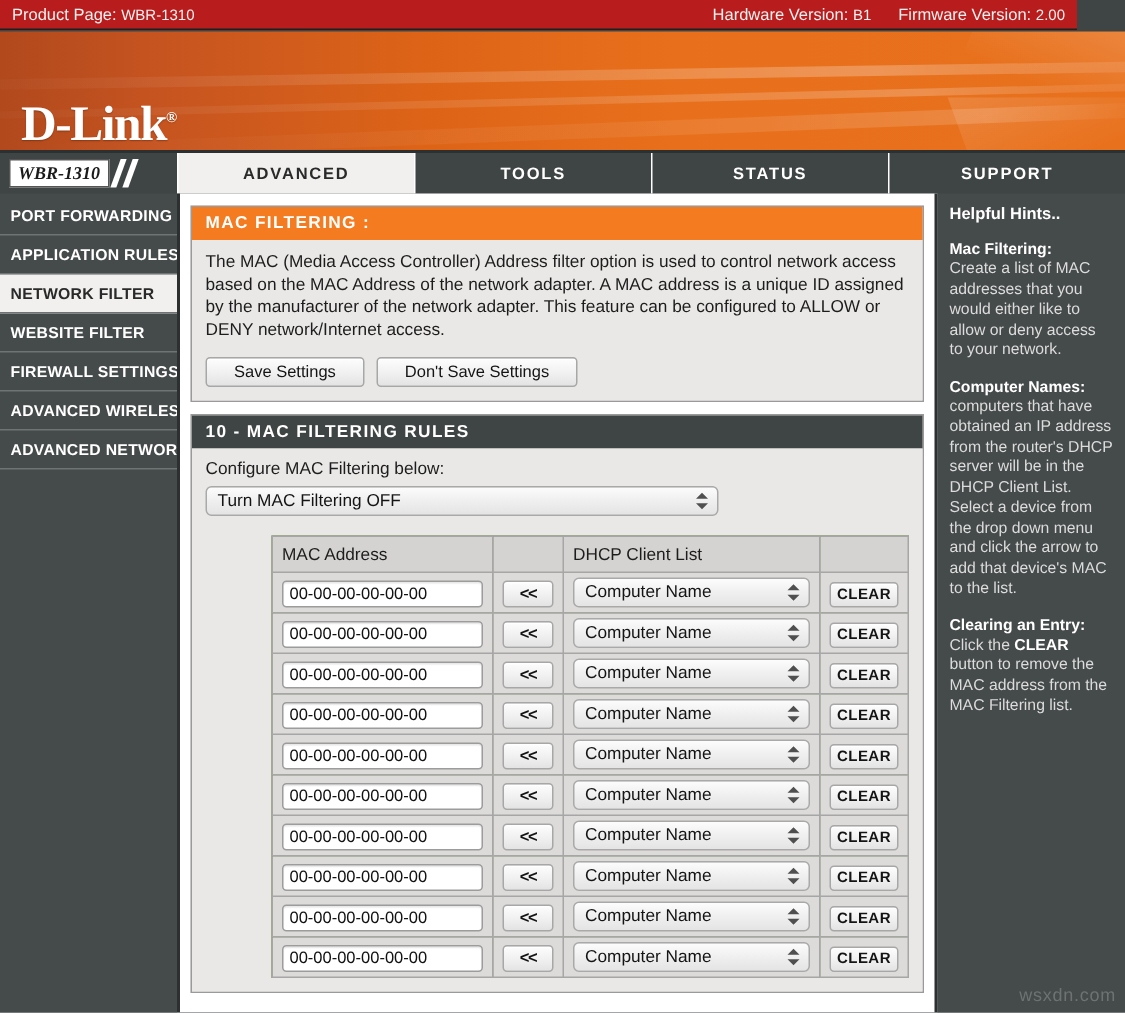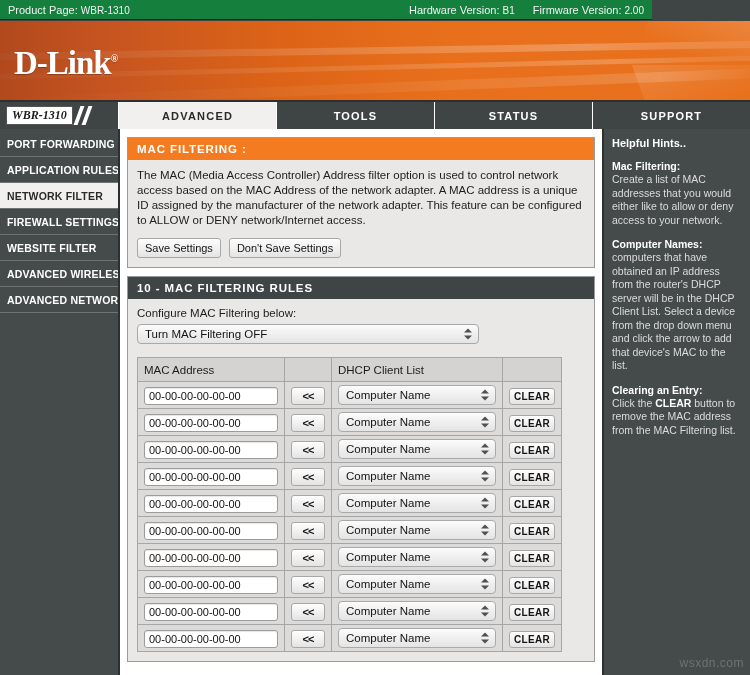--- a/index.html
+++ b/index.html
@@ -10,22 +10,22 @@
     -webkit-font-smoothing:antialiased;
   }
   .page{
     position:relative;width:750px;height:675px;
     background:#3f4444;
     box-sizing:border-box;
   }
 
   
   .topbar{
-    position:absolute;left:0;top:0;width:652px;height:20px;
-    background:#15803d;
+    position:absolute;left:0;top:0;width:718px;height:20px;
+    background:#b91c1c;
     border-bottom:1px solid #1d2020;
     color:#f2f2f2;
     font-size:11px;
     display:flex;align-items:center;
     box-sizing:border-box;
     gap:32px;
   }
   .topbar .left{padding-left:8px;white-space:nowrap;}
   .topbar .right{margin-left:auto;padding-right:8px;white-space:nowrap;display:flex;gap:18px;}
   .topbar .val{font-size:10px;}
@@ -57,21 +57,21 @@
     right:-10px;top:0px;width:120px;height:40px;
     background:linear-gradient(200deg,rgba(255,255,255,0.16),rgba(255,255,255,0.0) 70%);
     transform:skewX(-22deg);
   }
   .sw5{
     right:-20px;top:44px;width:130px;height:45px;
     background:linear-gradient(160deg,rgba(255,255,255,0.14),rgba(255,255,255,0.0) 72%);
     transform:skewX(20deg);
   }
   .logo{
-    position:absolute;left:14px;top:24px;
+    position:absolute;left:14px;top:44px;
     font-family:"Liberation Serif", serif;
     font-weight:bold;font-size:33px;letter-spacing:-1px;
     color:#ffffff;
     text-shadow:0 1px 1px rgba(0,0,0,0.28);
   }
   .logo .tm{font-size:10px;vertical-align:super;}
 
   
   .navbar{
     position:absolute;left:0;top:102px;width:750px;height:27px;
@@ -172,21 +172,21 @@
     font-size:11.5px;color:#1d1d1d;line-height:15px;
     margin:0 0 10px 0;
   }
   .btnrow{display:flex;gap:8px;}
   .btn{
     font-family:"Liberation Sans", sans-serif;
     font-size:11px;color:#141414;
     background:linear-gradient(180deg,#fdfdfd 0%,#f0f0f0 55%,#e3e3e3 100%);
     border:1px solid #a7a7a7;
     border-radius:3px;
-    padding:3px 7px;
+    padding:3px 18px;
     cursor:pointer;
     box-shadow:0 1px 0 rgba(255,255,255,0.8) inset;
   }
   .cfg-label{font-size:11.5px;color:#1d1d1d;margin-bottom:5px;}
 
   
   .sel{
     position:relative;
     background:linear-gradient(180deg,#fcfcfc 0%,#efefef 50%,#e4e4e4 100%);
     border:1px solid #a9a9a9;border-radius:4px;
@@ -207,20 +207,21 @@
   .sel .arrows:before{top:1px;border-bottom:4px solid #4f4f4f;}
   .sel .arrows:after{bottom:1px;border-top:4px solid #4f4f4f;}
   .sel-main{width:342px;margin-bottom:13px;}
 
   
   .table{
     border:1px solid #9d9d9d;
     border-collapse:collapse;
     width:420px;
     background:#4d7c0f;
+    margin-left:44px;
   }
   .table th{
     background:#d4d3d1;
     border:1px solid #a6a6a6;
     font-size:11.5px;font-weight:normal;color:#1d1d1d;
     text-align:left;
     padding:3px 6px;
     height:17px;
   }
   .table td{
@@ -325,22 +326,22 @@
         </div>
     </div>
   </div>
 
   <div class="body">
 
     <div class="sidebar">
       <div class="side-item"><span>PORT FORWARDING</span></div>
       <div class="side-item"><span>APPLICATION RULES</span></div>
       <div class="side-item active"><span>NETWORK FILTER</span></div>
+      <div class="side-item"><span>WEBSITE FILTER</span></div>
       <div class="side-item"><span>FIREWALL SETTINGS</span></div>
-      <div class="side-item"><span>WEBSITE FILTER</span></div>
       <div class="side-item"><span>ADVANCED WIRELESS</span></div>
       <div class="side-item"><span>ADVANCED NETWORK</span></div>
     </div>
 
     <div class="center">
 
       <div class="panel">
         <div class="panel-head-orange">MAC FILTERING :</div>
         <div class="panel-body">
           <p class="desc">The MAC (Media Access Controller) Address filter option is used to control network access based on the MAC Address of the network adapter. A MAC address is a unique ID assigned by the manufacturer of the network adapter. This feature can be configured to ALLOW or DENY network/Internet access.</p>

